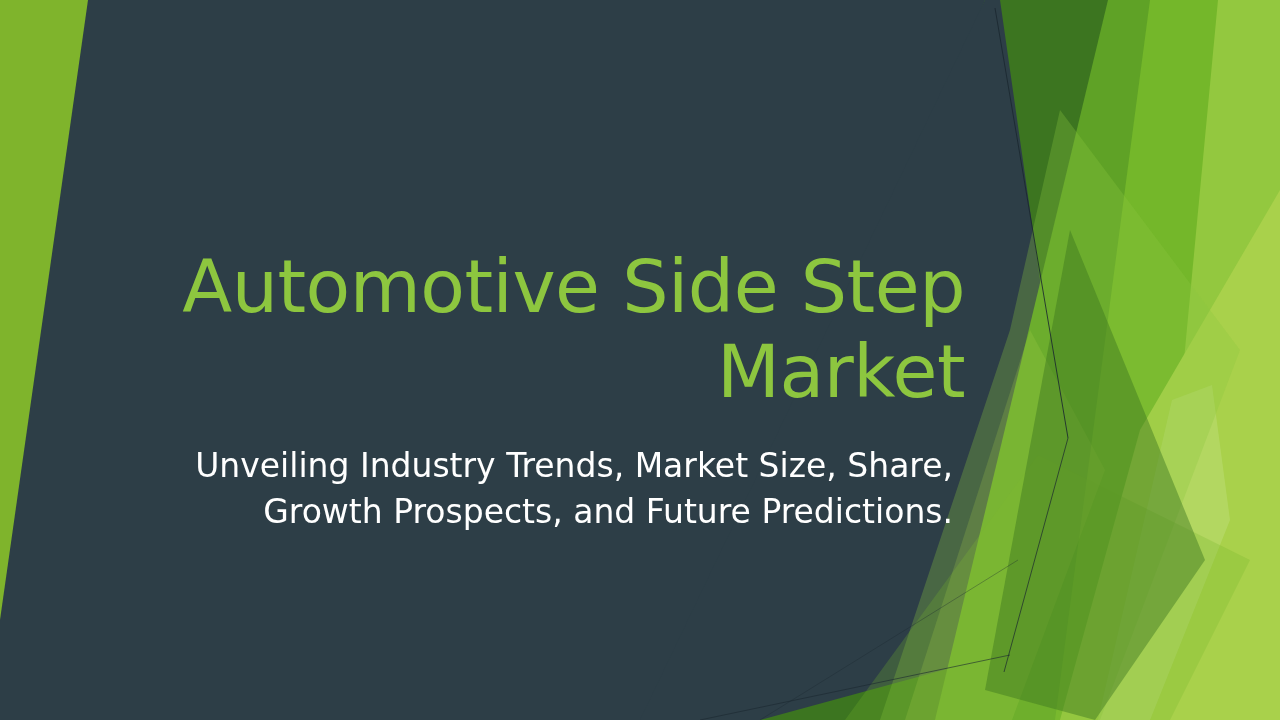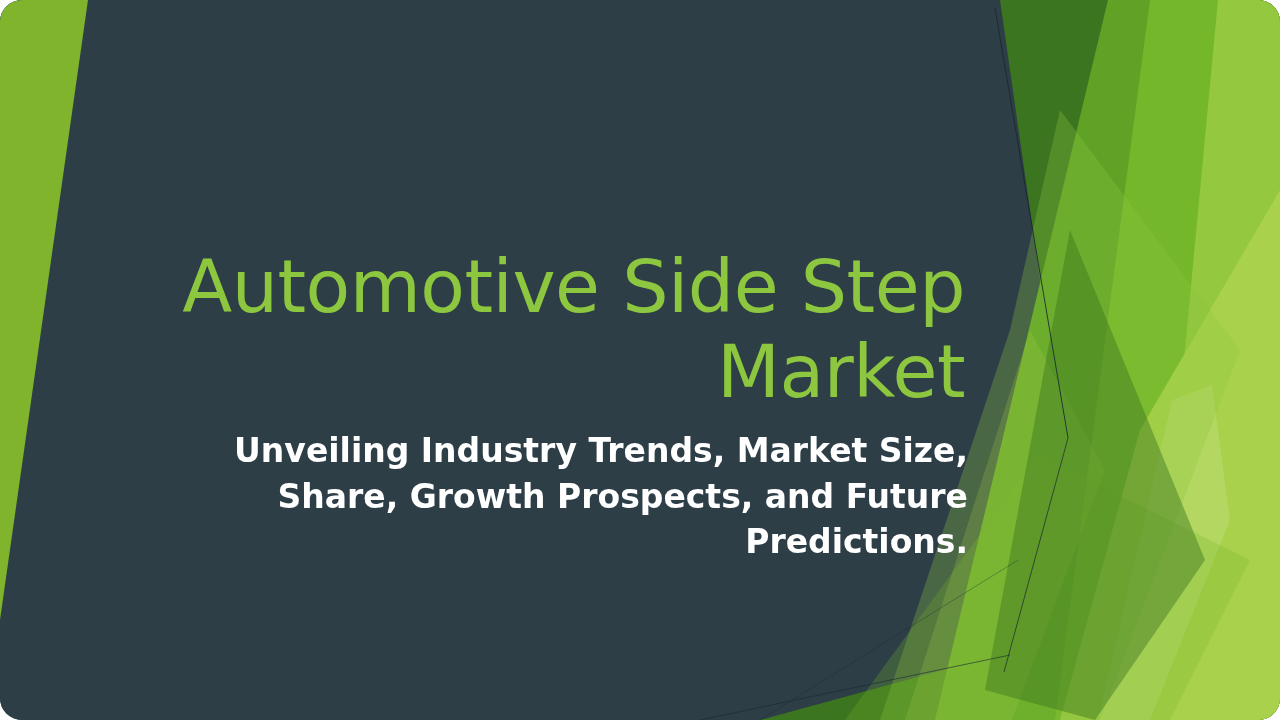--- a/index.html
+++ b/index.html
@@ -7,21 +7,20 @@
     padding: 0;
     background: #ffffff;
   }
   #slide {
     position: relative;
     width: 1280px;
     height: 720px;
     overflow: hidden;
     background: #2D3E47;
     font-family: "DejaVu Sans", "Liberation Sans", sans-serif;
-    border-radius: 22px;
   }
   #bg-svg {
     position: absolute;
     inset: 0;
     width: 1280px;
     height: 720px;
     display: block;
   }
   #text-layer {
     position: absolute;
@@ -49,22 +48,22 @@
     white-space: normal;
   }
   #subtitle-block {
     position: absolute;
     left: 150px;
     top: 428px;
     width: 818px;
     text-align: right;
   }
   #slide-subtitle {
-    margin: 0;
-    font-weight: 700;
+    margin: 15px;
+    font-weight: 400;
     font-size: 33px;
     line-height: 1.38;
     color: #FFFFFF;
     font-family: "DejaVu Sans", "Liberation Sans", sans-serif;
   }
 </style>
 </head>
 <body>
 
 <div id="slide">

